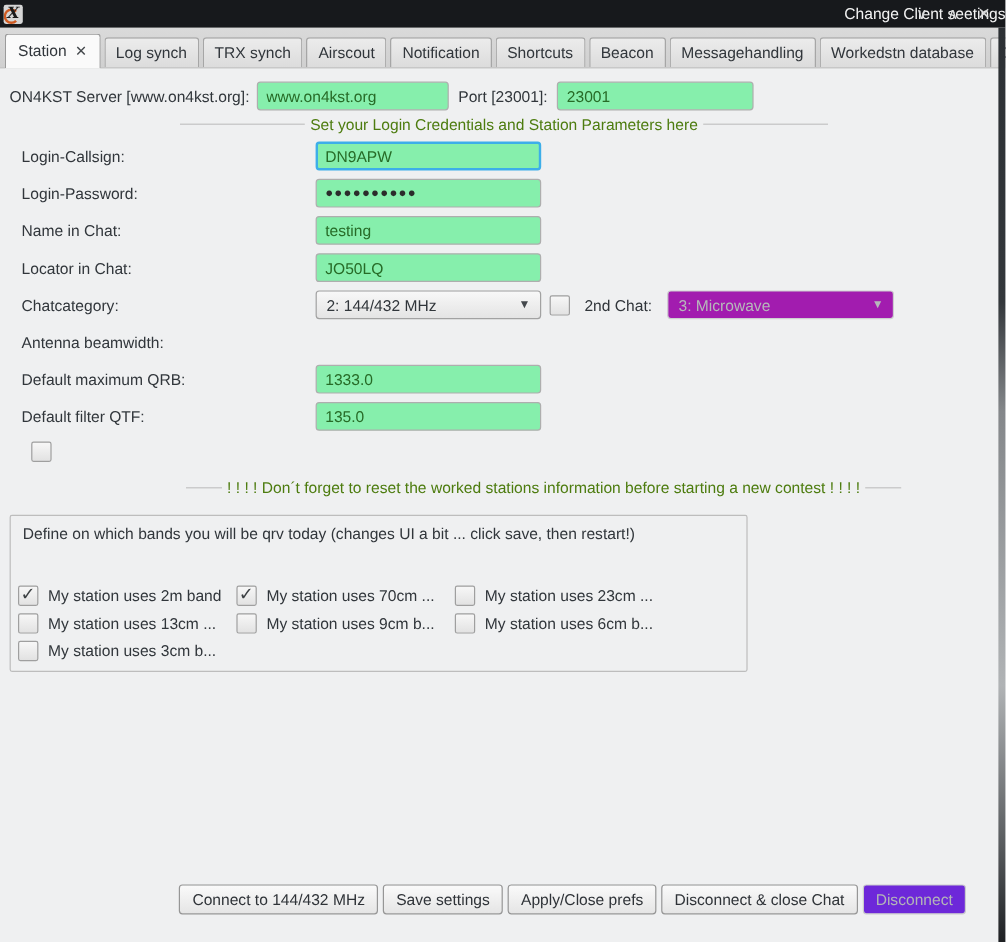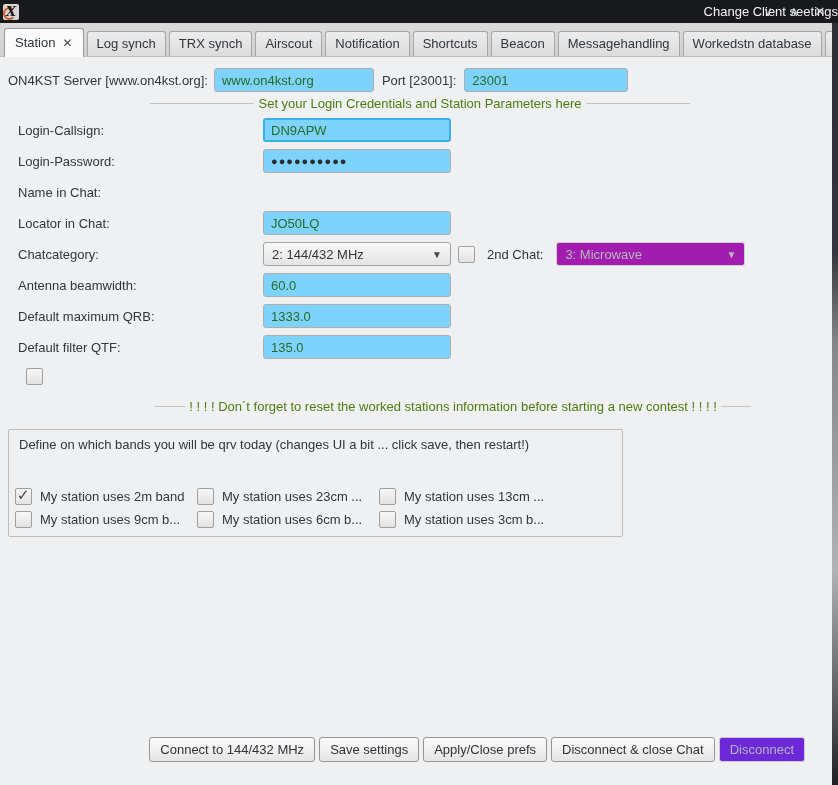--- a/index.html
+++ b/index.html
@@ -58,21 +58,21 @@
   
   .edge-strip{
     position:absolute;right:0;top:23px;width:6px;height:762px;
     background:linear-gradient(#2c3034 0%,#33373b 30%,#84878a 42%,#b0b3b5 72%,#55585b 90%,#1e2023 100%);
   }
   
   .content{padding-top:10px;position:relative;}
   .server-row{display:flex;align-items:center;margin-left:8px;height:26px;}
   .tinput{
     box-sizing:border-box;height:24px;border:1px solid #aeaeae;border-radius:3px;
-    background:#7dd3fc;color:#276b27;font-family:inherit;font-size:13px;
+    background:#86efac;color:#276b27;font-family:inherit;font-size:13px;
     padding:0 7px;outline:none;
   }
   .tinput.focused{border:2px solid #3daee9;padding:0 6px;}
   .server-row .srv{width:160px;margin-left:6px;}
   .server-row .port-label{margin-left:8px;}
   .server-row .port{width:164px;margin-left:8px;}
   .sep-row{display:flex;align-items:center;margin:3px 148px 7px 150px;color:#4d7c0f;}
   .sep-row .line{flex:1;height:1px;background:#c3c3c3;}
   .sep-row .sep-text{padding:0 4px;white-space:nowrap;}
   .rows{margin-left:18px;}
@@ -182,20 +182,21 @@
       <input class="tinput finput focused" value="DN9APW" style="">
     </div>
 
     <div class="frow">
       <span class="flabel">Login-Password:</span>
       <input class="tinput finput" style="color: rgb(43, 43, 43); font-size: 11px; letter-spacing: 1px;" value="●●●●●●●●●●">
     </div>
 
     <div class="frow">
       <span class="flabel">Name in Chat:</span>
+      <input class="tinput finput" value="testing" style="">
     </div>
 
     <div class="frow">
       <span class="flabel">Locator in Chat:</span>
       <input class="tinput finput" value="JO50LQ" style="">
     </div>
 
     <div class="frow">
       <span class="flabel">Chatcategory:</span>
       <div class="combo">
@@ -207,21 +208,20 @@
         <span class="second-label">2nd Chat:</span>
         <div class="combo disabled">
           <span>3: Microwave</span>
           <span class="arrow">▼</span>
         </div>
       </div>
     </div>
 
     <div class="frow">
       <span class="flabel">Antenna beamwidth:</span>
-      <input class="tinput finput" value="60.0" style="">
     </div>
 
     <div class="frow">
       <span class="flabel">Default maximum QRB:</span>
       <input class="tinput finput" value="1333.0" style="">
     </div>
 
     <div class="frow">
       <span class="flabel">Default filter QTF:</span>
       <input class="tinput finput" value="135.0" style="">
@@ -238,20 +238,24 @@
     <span class="sep-text">! ! ! ! Don´t forget to reset the worked stations information before starting a new contest ! ! ! !</span>
     <span class="line"></span>
   </div>
 
   <div class="groupbox">
     <div class="gb-title">Define on which bands you will be qrv today (changes UI a bit ... click save, then restart!)</div>
     <div class="band-grid">
       <div class="band-item">
         <span class="chk checked"></span>
         <span>My station uses 2m band</span>
+      </div>
+      <div class="band-item">
+        <span class="chk checked"></span>
+        <span>My station uses 70cm ...</span>
       </div>
       <div class="band-item">
         <span class="chk"></span>
         <span>My station uses 23cm ...</span>
       </div>
       <div class="band-item">
         <span class="chk"></span>
         <span>My station uses 13cm ...</span>
       </div>
       <div class="band-item">

